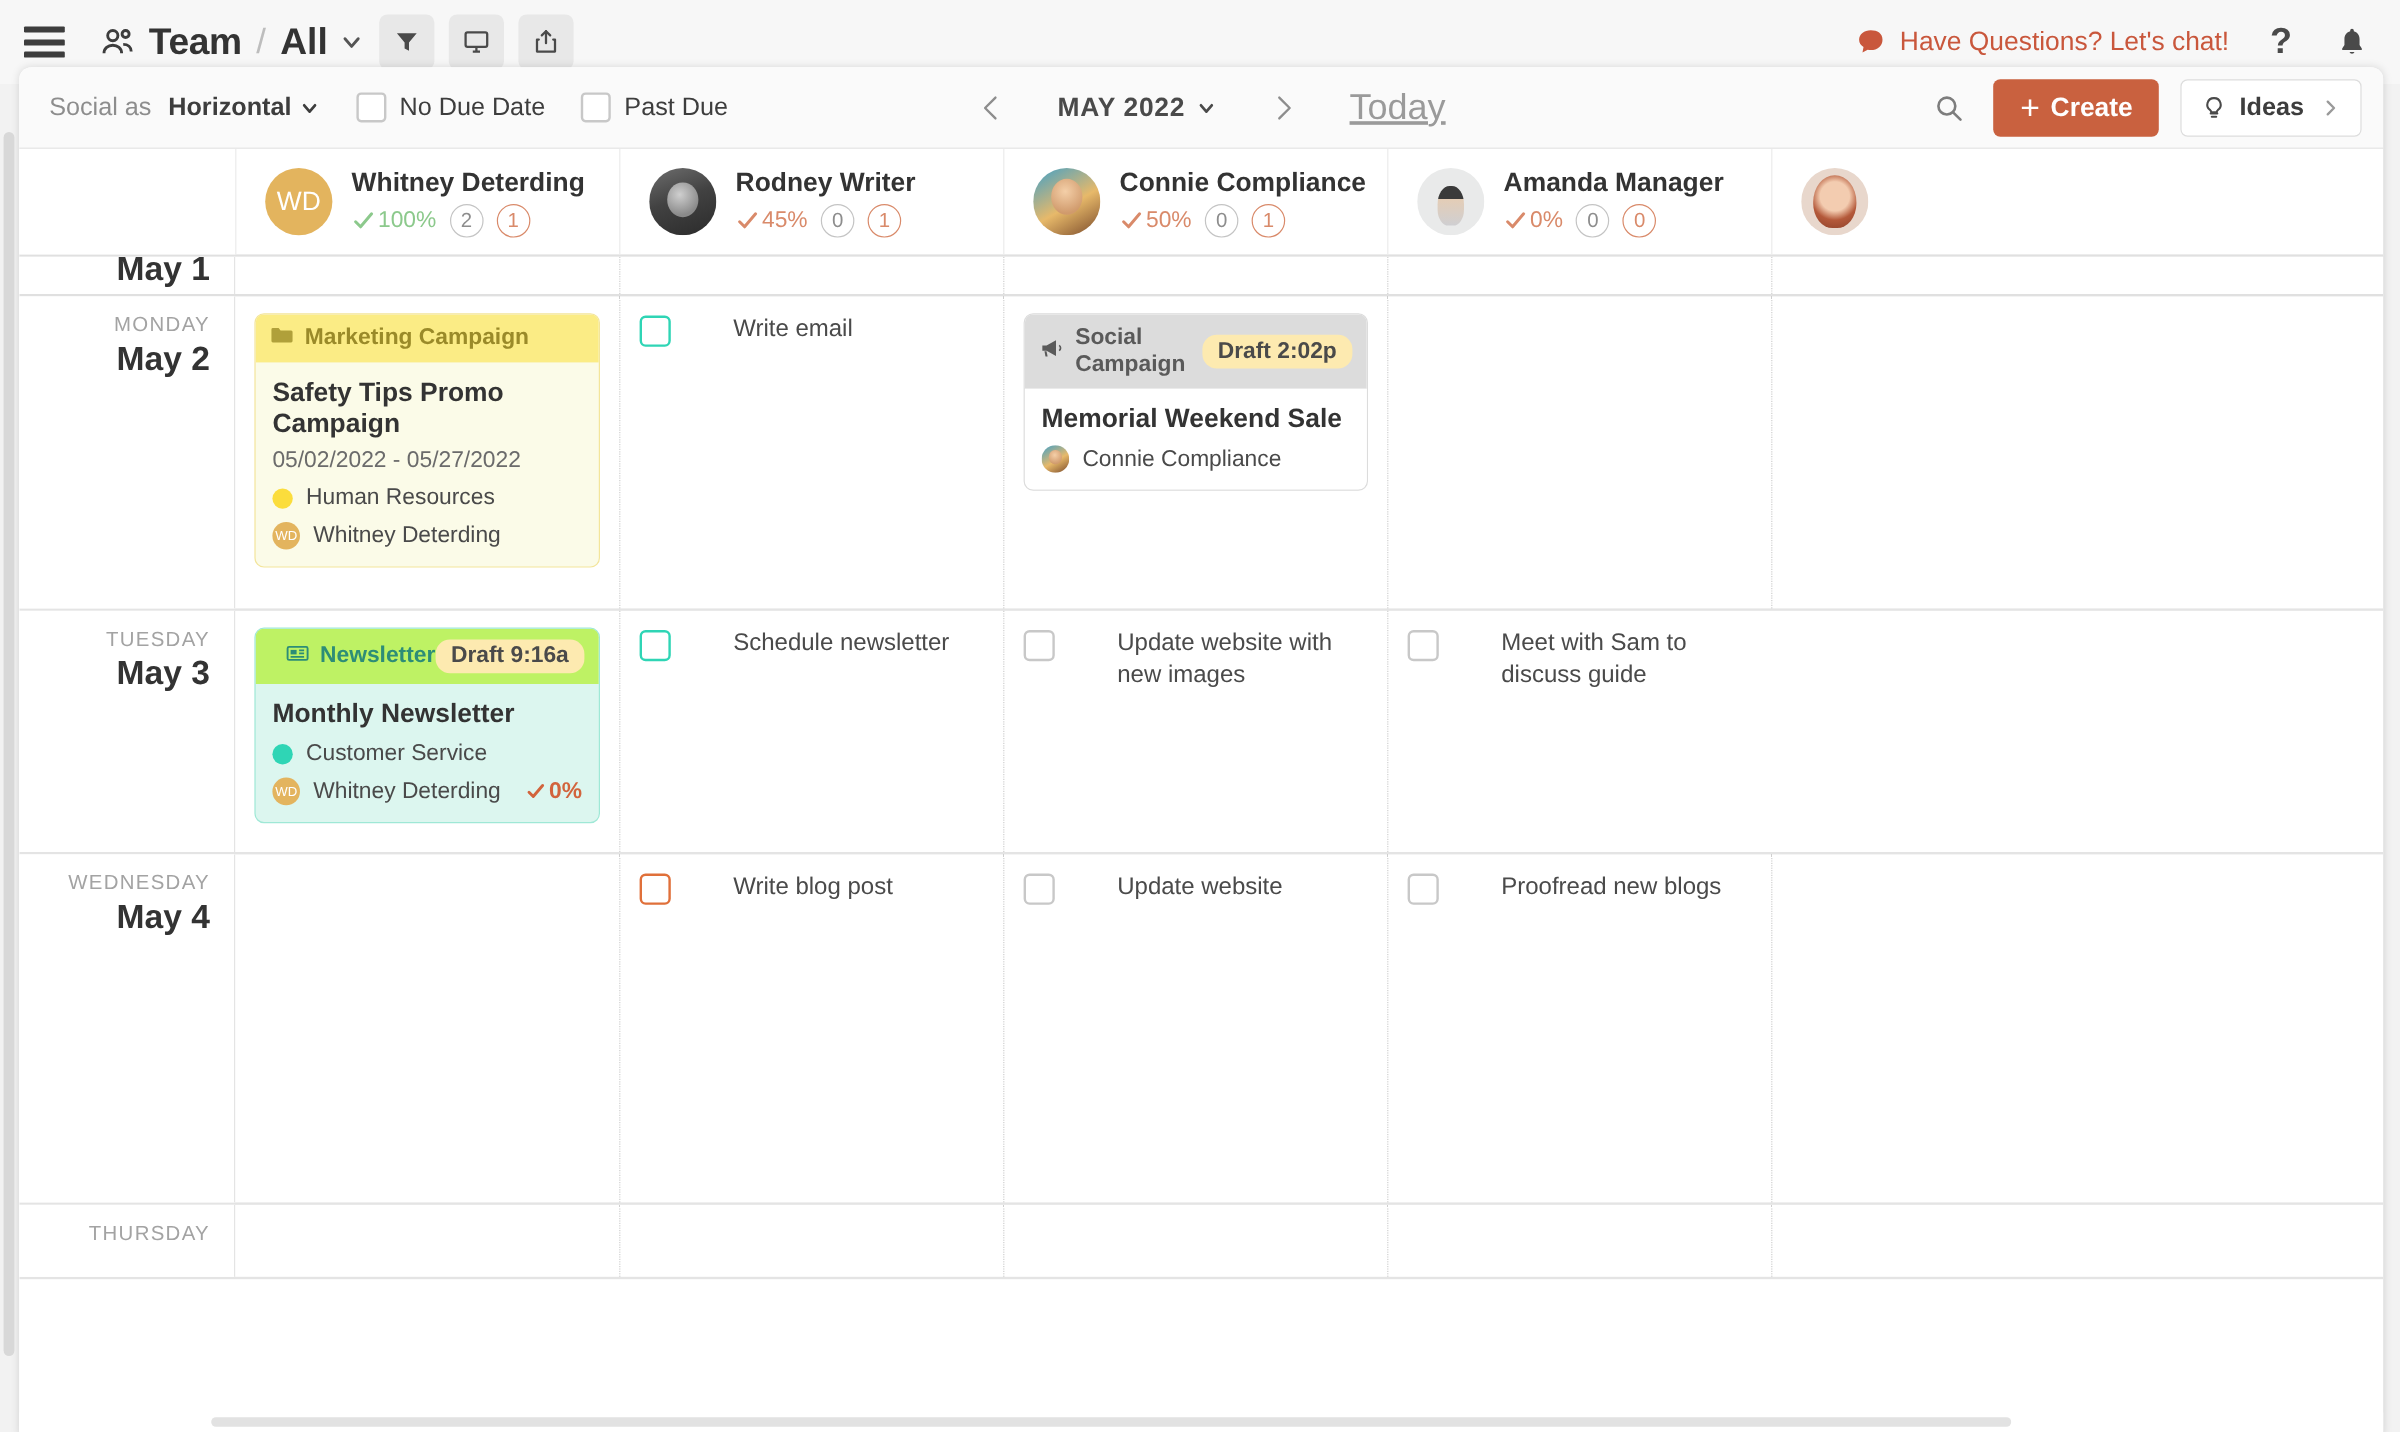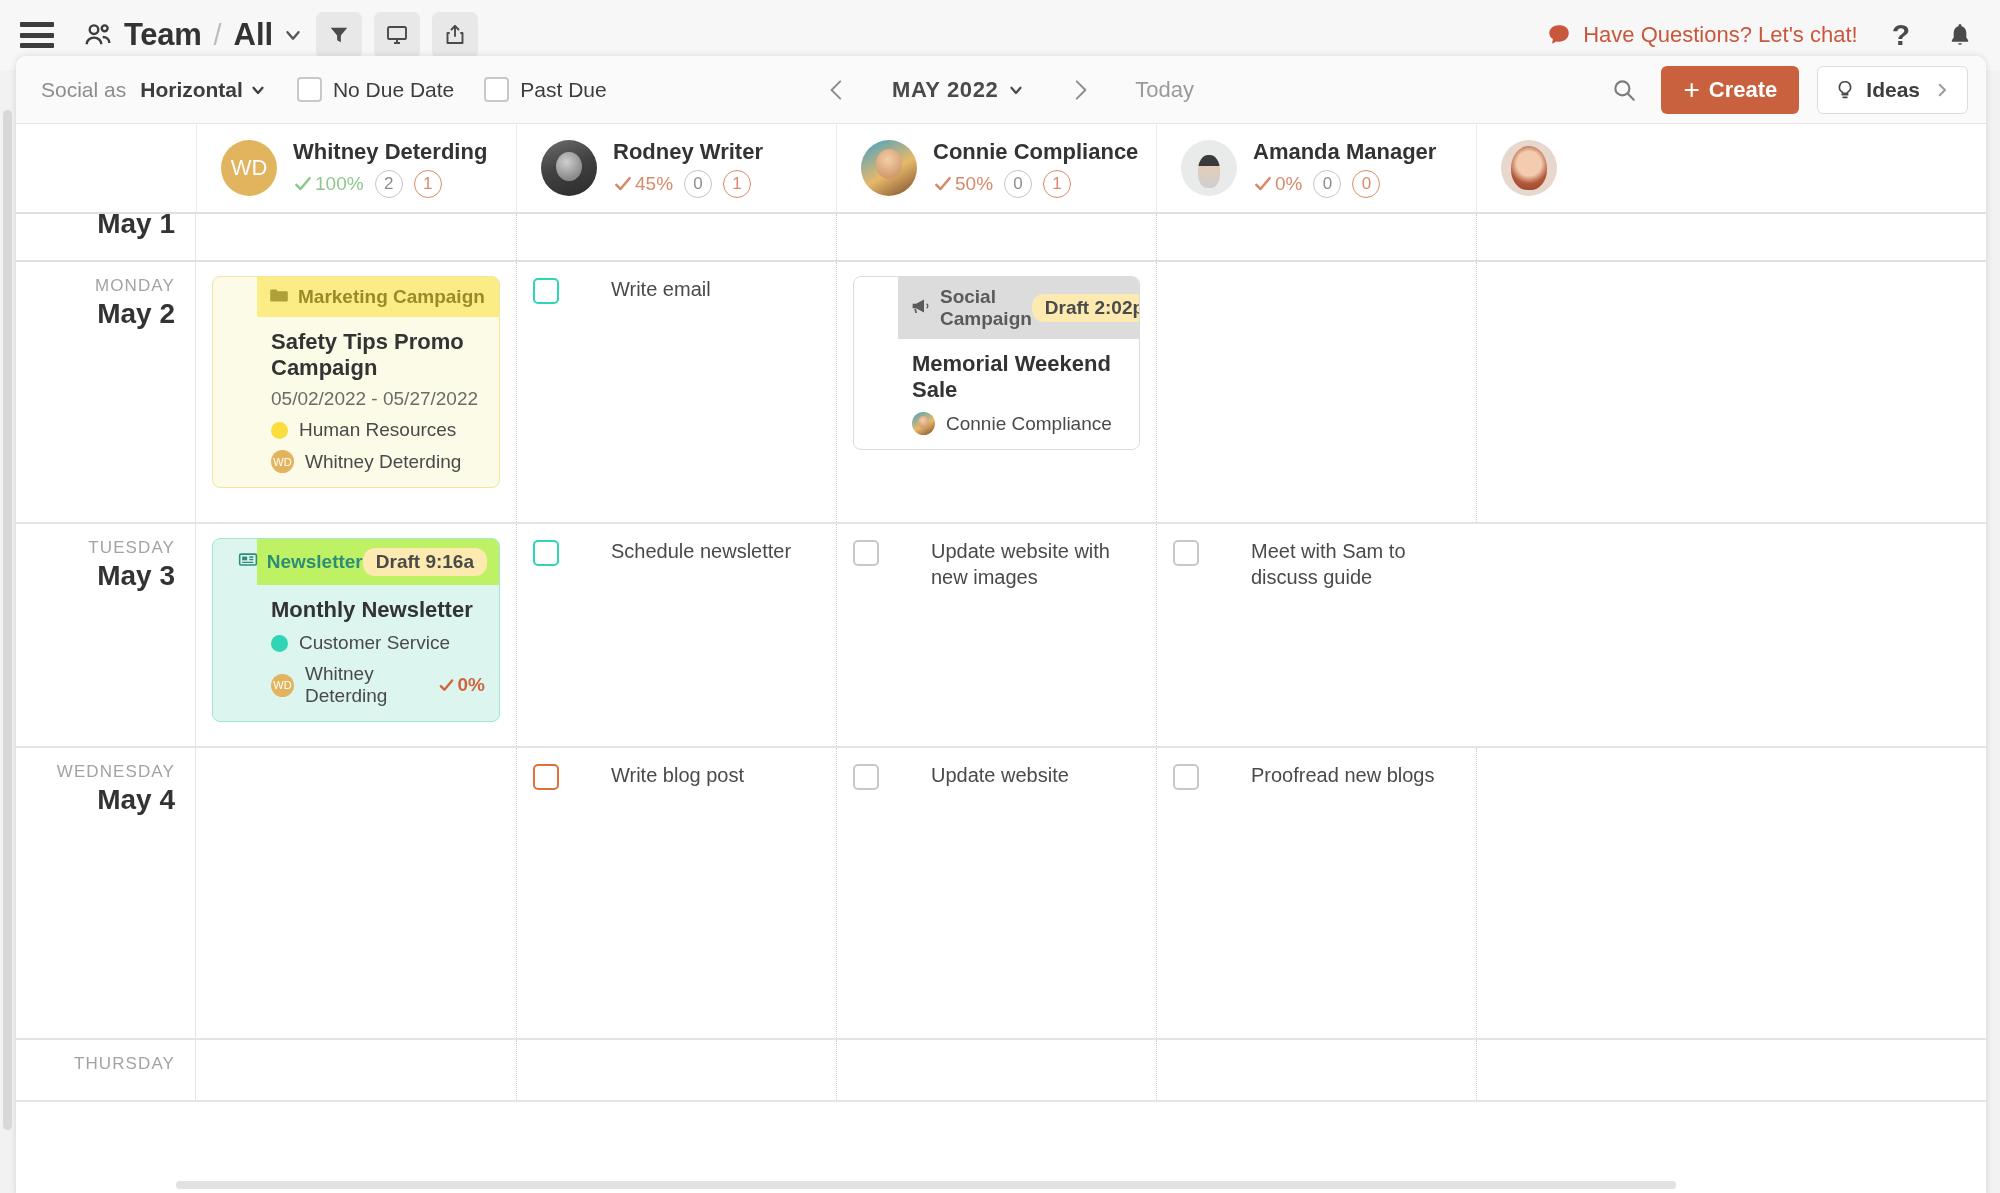--- a/index.html
+++ b/index.html
@@ -79,21 +79,21 @@
   .nav-center {
     position: absolute; left: 50%; transform: translateX(-50%);
     display: flex; align-items: center;
   }
   .nav-arrow { padding: 0 16px; cursor: pointer; color: #8d8d8d; display:flex; }
   .month-label {
     font-size: 22px; font-weight: bold; color: #4a4a4a; letter-spacing: 0.6px;
     display: inline-flex; align-items: center; cursor: pointer; padding: 0 26px;
   }
   .month-label svg { margin-left: 9px; }
-  .today-btn { margin-left: 26px; font-size: 22px; color: #9a9a9a; cursor: pointer; }
+  .today-btn { margin-left: 26px; font-size: 30px; color: #9a9a9a; cursor: pointer; text-decoration: underline; }
 
   .toolbar-right { margin-left: auto; display: flex; align-items: center; margin-right: 18px; }
   .search-btn { padding: 0 18px; cursor: pointer; color: #7d7d7d; display:flex; }
   .create-btn {
     background: #c9613f; color: #fff; border-radius: 6px; height: 48px;
     display: flex; align-items: center; padding: 0 22px; font-size: 22px;
     font-weight: bold; cursor: pointer; margin-left: 6px;
   }
   .create-btn .plus { font-size: 28px; margin-right: 9px; font-weight: normal; line-height:1; }
   .ideas-btn {
@@ -160,21 +160,21 @@
   .task-chk.teal { border-color: #2fd5b5; }
   .task-chk.orange { border-color: #e0703a; }
   .task-av {
     width: 26px; height: 26px; border-radius: 50%; margin-left: 14px; flex: 0 0 26px;
     overflow: hidden; margin-top: 2px;
   }
   .task-text { margin-left: 12px; font-size: 20px; color: #4a4a4a; line-height: 1.3; }
 
   
   .card {
-    border-radius: 8px; overflow: hidden; margin-bottom: 10px; padding-left: 44px;
+    border-radius: 8px; overflow: hidden; margin-bottom: 10px;
   }
   .card-head {
     display: flex; align-items: center; justify-content: space-between;
     padding: 9px 12px; font-size: 19px; font-weight: bold;
   }
   .card-head .ch-left { display: flex; align-items: center; gap: 9px; }
   .draft-pill {
     background: #fdeab0; border-radius: 12px; padding: 3px 13px;
     font-size: 19px; font-weight: bold; color: #4a4a4a; white-space: nowrap;
   }
@@ -224,21 +224,21 @@
   
   .bottom-strip {
     position: absolute; left: 16px; bottom: 0; width: 1970px; height: 16px;
     background: #fff; z-index: 15;
   }
   .bottom-strip::after {
     content:""; position:absolute; left: 160px; top: 4px; width: 1500px; height: 8px;
     background: #e2e2e2; border-radius: 4px;
   }
   .top-partial-row {
-    display:flex; height: 48px; border-bottom: 2px solid #e0e0e0;
+    display:flex; height: 33px; border-bottom: 2px solid #e0e0e0;
   }
   .top-partial-row .gutter { padding-top: 0; }
   .top-partial-row .dnum { margin-top: -6px; }
 </style>
 </head>
 <body>
 
 <div class="topbar">
   <div class="hamburger">
       <i></i>

